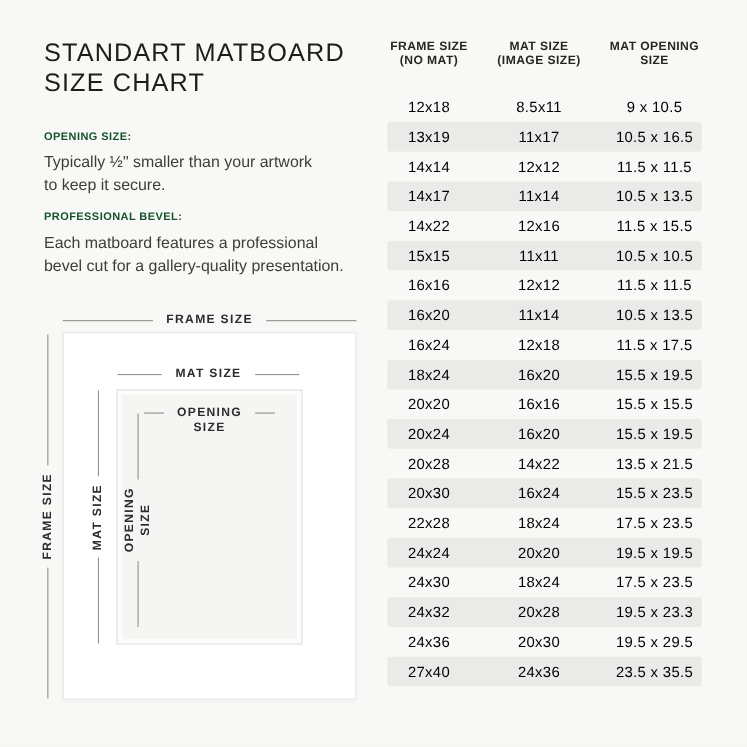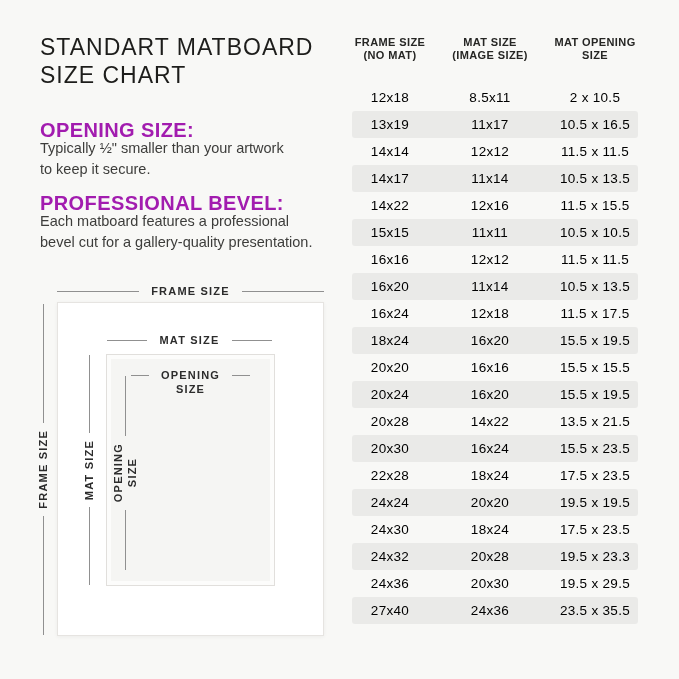--- a/index.html
+++ b/index.html
@@ -13,21 +13,21 @@
   .prewrap { white-space:pre-line; }
 
   
   .page-title {
     position:absolute; left:40px; top:33px;
     font-size:23px; font-weight:400; letter-spacing:1px;
     line-height:28px; color:#1d1d1b; white-space:pre-line;
   }
   .sec-heading {
     position:absolute; left:40px; width:300px;
-    font-size:20px; font-weight:700; letter-spacing:.4px; color:#a21caf;
+    font-size:10px; font-weight:700; letter-spacing:.4px; color:#14532d;
   }
   .sec-body {
     position:absolute; left:40px; width:312px;
     font-size:14.5px; line-height:21px; color:#3d3d3b; white-space:pre-line;
   }
   #heading-opening { top:119px; }
   #body-opening    { top:138px; }
   #heading-bevel   { top:192px; }
   #body-bevel      { top:211px; }
 
@@ -143,21 +143,21 @@
 (NO MAT)</span>
     <span class="th">MAT SIZE
 (IMAGE SIZE)</span>
     <span class="th">MAT OPENING
 SIZE</span>
   </div>
   <div class="tbody" id="tbody">
       <div class="trow">
         <span class="tcell">12x18</span>
         <span class="tcell">8.5x11</span>
-        <span class="tcell">2 x 10.5</span>
+        <span class="tcell">9 x 10.5</span>
       </div>
       <div class="trow">
         <span class="tcell">13x19</span>
         <span class="tcell">11x17</span>
         <span class="tcell">10.5 x 16.5</span>
       </div>
       <div class="trow">
         <span class="tcell">14x14</span>
         <span class="tcell">12x12</span>
         <span class="tcell">11.5 x 11.5</span>

